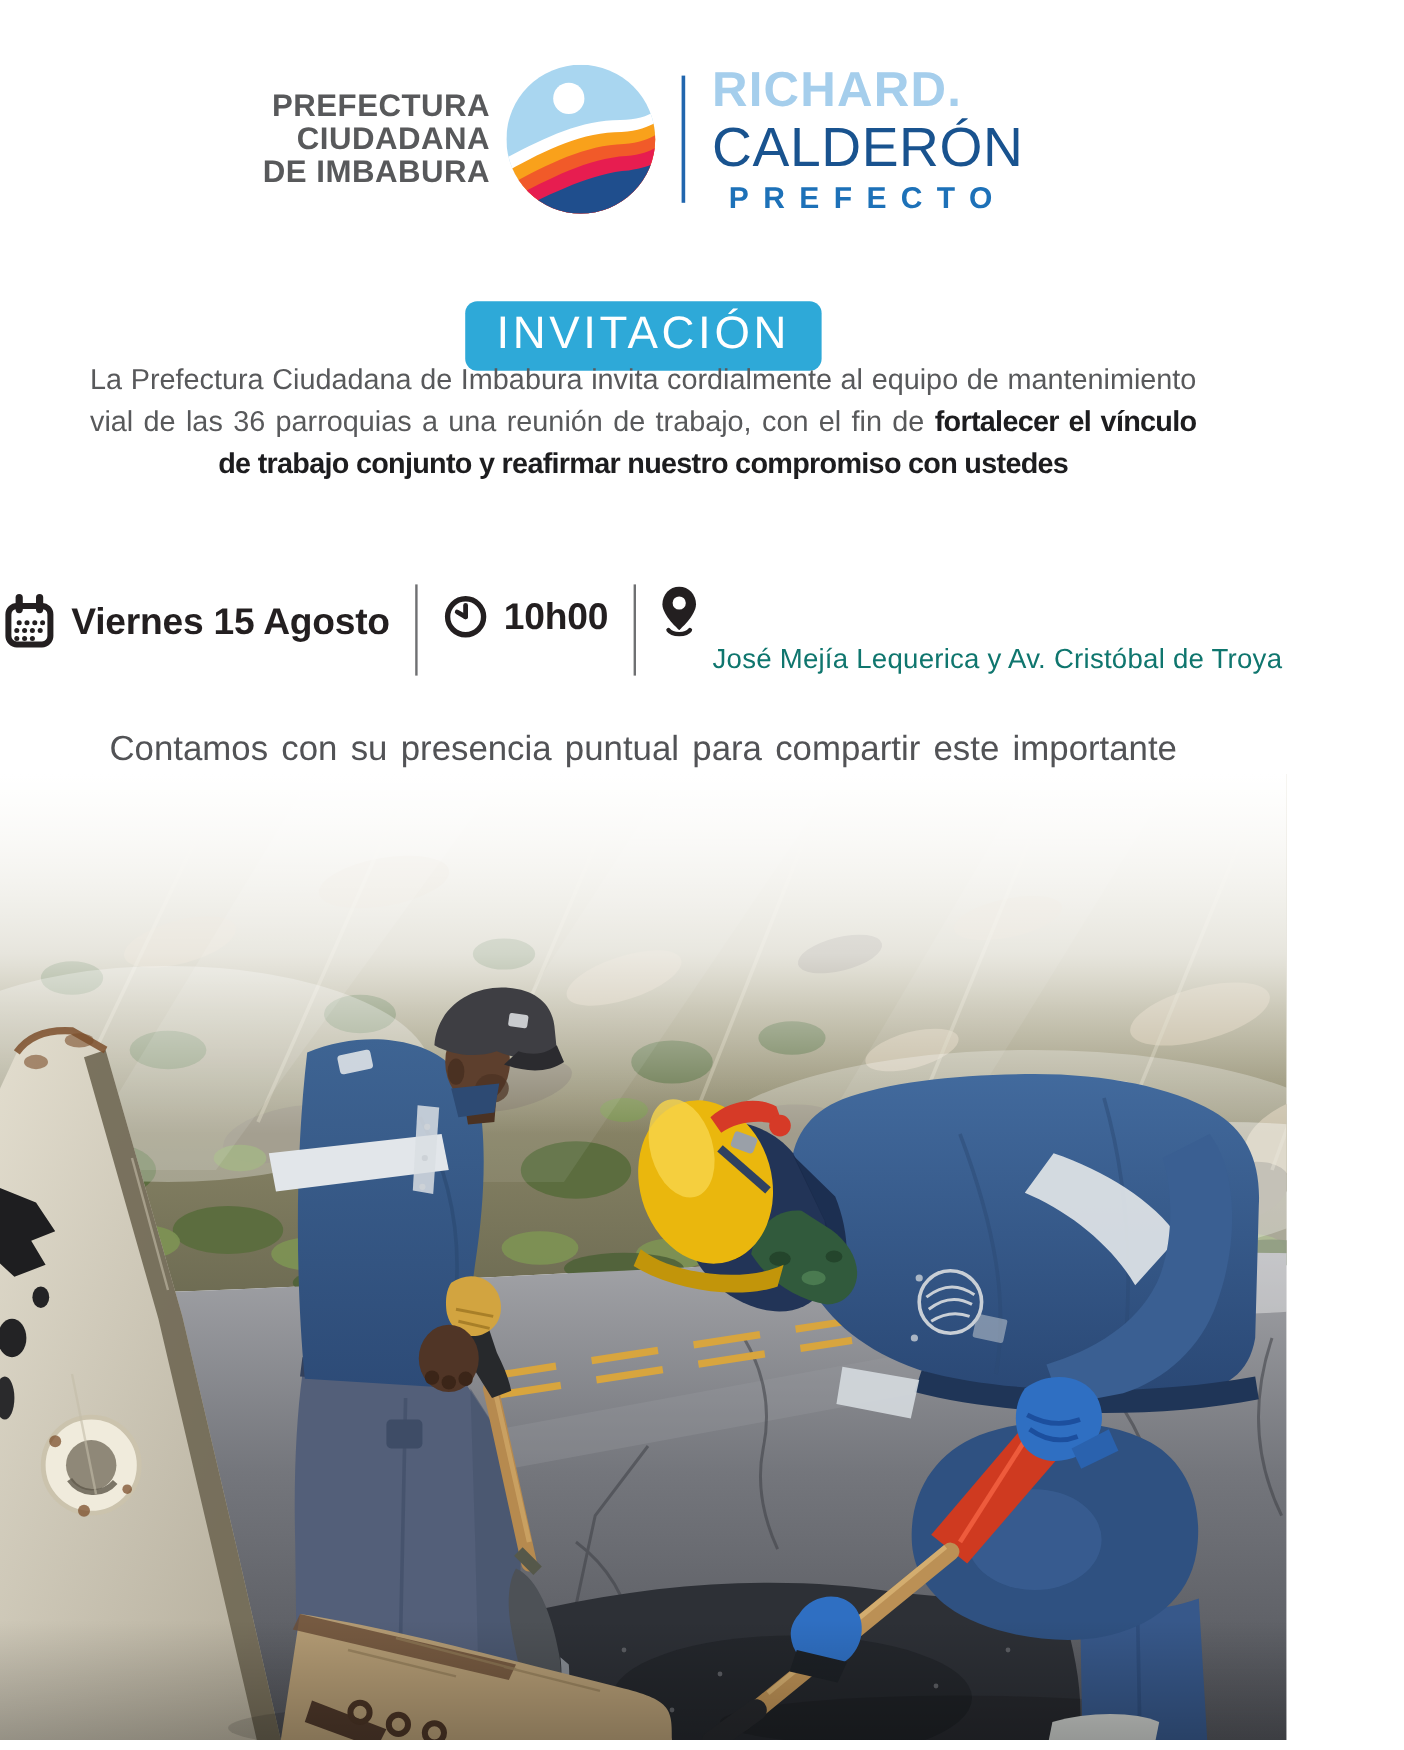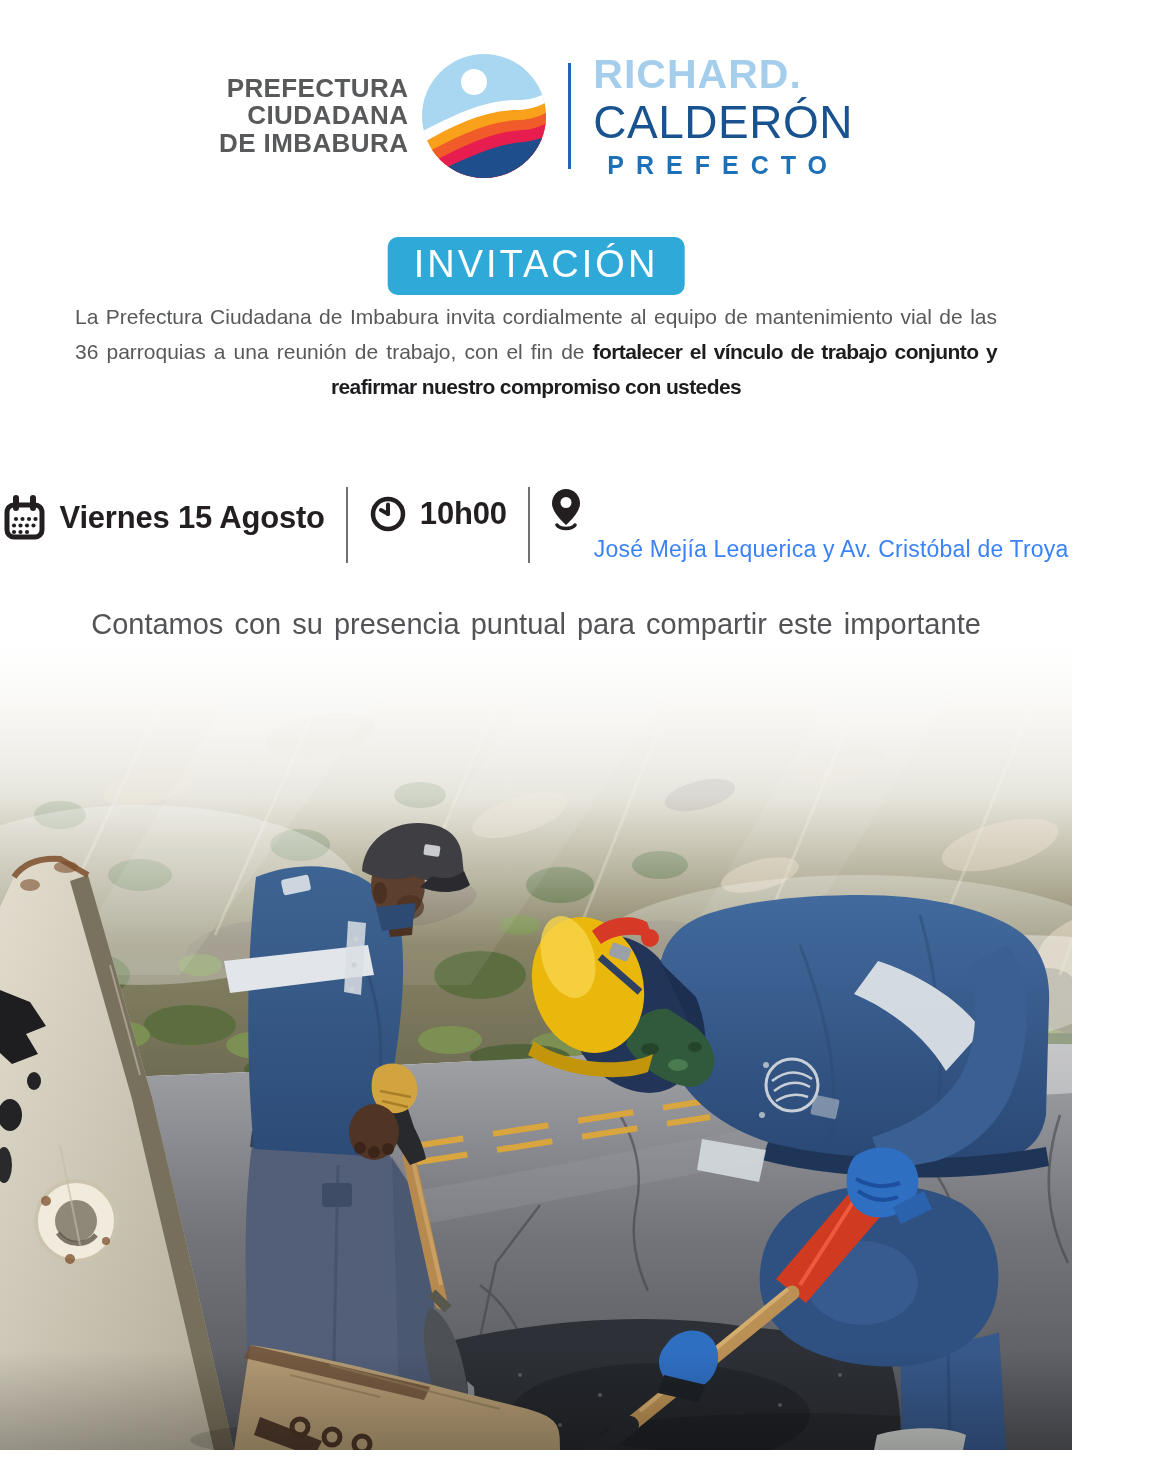--- a/index.html
+++ b/index.html
@@ -12,37 +12,37 @@
   .org{display:flex;align-items:center;gap:14px;}
   .org-name{text-align:right;color:#58595B;font-weight:700;font-size:26px;line-height:1.06;letter-spacing:.4px;}
   .logo-wrap{width:124px;height:124px;}
   .header-divider{width:3px;height:106px;background:#2166AE;margin:0 22px;}
   .person{display:flex;flex-direction:column;line-height:1;}
   .person .first{font-size:41px;font-weight:800;color:#A5CEEC;letter-spacing:1px;}
   .person .last{font-size:46px;font-weight:400;color:#19538F;margin-top:4px;letter-spacing:.5px;}
   .person .role{font-size:25px;font-weight:700;color:#1D71B8;letter-spacing:12px;margin-top:8px;text-align:center;}
   
   .badge{
-    position:absolute;top:237px;left:50%;transform:translateX(-50%);
+    position:absolute;top:251px;left:50%;transform:translateX(-50%);
     background:#2EA9D8;color:#ffffff;font-size:38px;font-weight:400;letter-spacing:3px;
     padding:6px 26px 9px;border-radius:10px;
   }
   
   .intro{
     position:absolute;top:299px;left:50%;transform:translateX(-50%);width:922px;
-    font-size:21px;line-height:35px;color:#58595B;text-align:justify;text-align-last:center;margin:0;
+    font-size:24px;line-height:35px;color:#58595B;text-align:justify;text-align-last:center;margin:0;
   }
   .intro strong{color:#1D1D1F;font-weight:800;letter-spacing:-.6px;}
   
   .details{position:absolute;top:487px;left:0;right:0;display:flex;justify-content:center;align-items:flex-start;}
   .detail-item{display:flex;align-items:center;gap:13px;color:#231F20;font-weight:800;font-size:31px;letter-spacing:-.2px;padding-top:8px;}
   .detail-sep{width:2px;background:#6F7072;height:76px;margin:0 21px;}
   .loc{display:flex;flex-direction:column;}
   .loc-row{display:flex;align-items:center;gap:13px;color:#231F20;font-weight:800;font-size:31px;letter-spacing:-.2px;}
-  .address{margin-top:5px;padding-left:43px;color:#3b82f6;font-size:23px;font-weight:400;letter-spacing:.2px;}
+  .address{margin-top:5px;padding-left:43px;color:#0f766e;font-size:23px;font-weight:400;letter-spacing:.2px;}
   .d-icon{flex:0 0 auto;display:block;}
   
   .closing{
     position:absolute;top:607px;left:50%;transform:translateX(-50%);width:900px;margin:0;
     text-align:center;font-size:29px;line-height:35px;color:#525356;word-spacing:3px;
   }
   
   .photo{position:absolute;top:645px;left:0;width:1170px;height:805px;}
   .photo svg{display:block;}
 </style>

